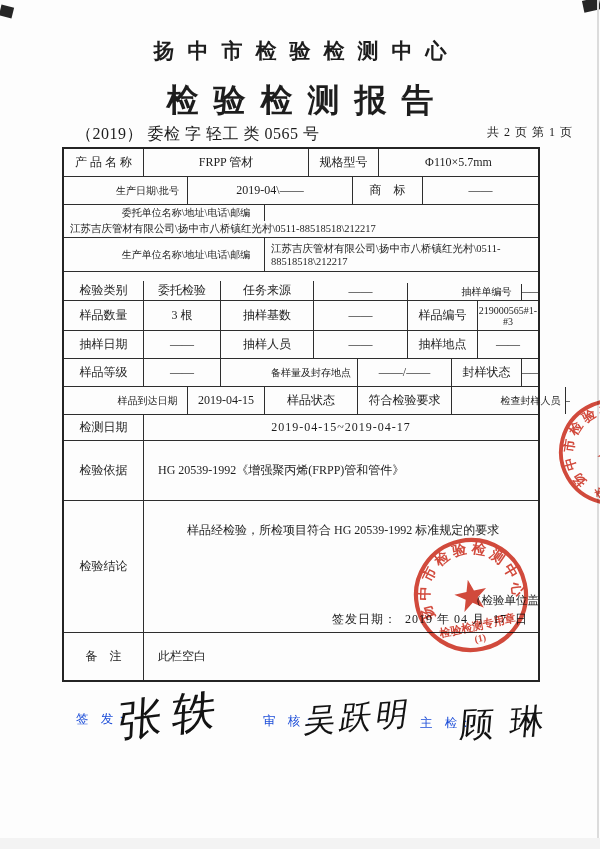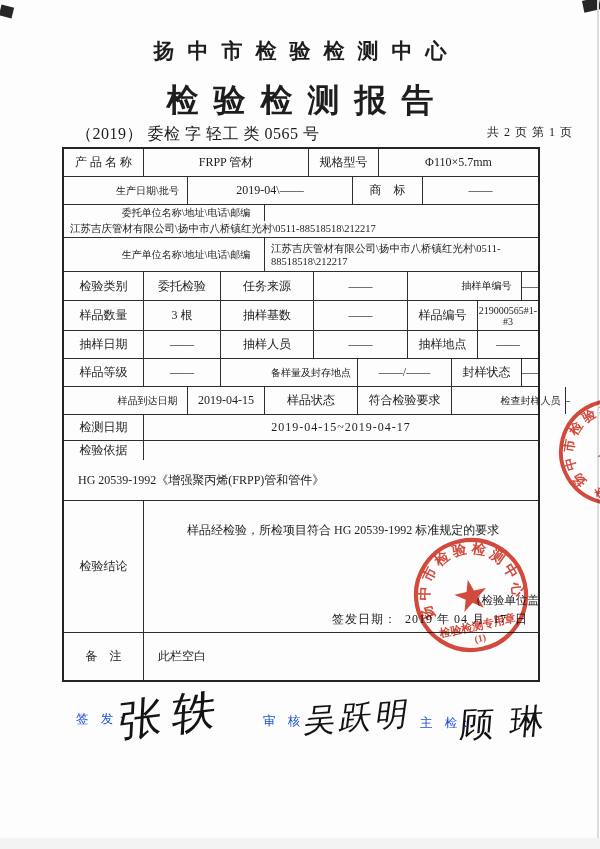--- a/index.html
+++ b/index.html
@@ -22,21 +22,21 @@
   .tr:last-child{border-bottom:none;}
   .td{border-right:1px solid #2e2e2e;box-sizing:border-box;display:flex;align-items:center;
       justify-content:center;text-align:center;font-size:12px;padding:1px 2px;overflow:hidden;}
   .td:last-child{border-right:none;}
   .td.left{justify-content:flex-start;text-align:left;padding-left:14px;}
   .td.left-sm{justify-content:flex-start;text-align:left;padding-left:6px;}
   .w80{width:80px;flex:none;}  .w165{width:165px;flex:none;} .w70{width:70px;flex:none;}
   .w77{width:77px;flex:none;}  .w93{width:93px;flex:none;}  .w94{width:94px;flex:none;}
   .w157{width:157px;flex:none;} .fx{flex:1;min-width:0;}
   .rh28{height:28px;} .rh33{height:33px;flex-direction:column;} .rh34{height:34px;}
-  .rh29{height:29px;} .rh30{height:30px;} .rh26{height:26px;} .rh60{height:60px;flex-direction:column;}
+  .rh29{height:29px;align-items:flex-end;} .rh30{height:30px;} .rh26{height:26px;} .rh60{height:60px;}
   .rh132{height:132px;} .rh47{height:47px;}
   .fs11{font-size:10px;margin-left:44px;} .fs105{font-size:10.5px;} .fs10{font-size:10px;}
   .ls1{letter-spacing:1px;}
 
   
   .concl{position:relative;}
   .concl-text{position:absolute;top:21px;left:15px;font-size:12px;white-space:nowrap;margin-left:28px;}
   .stamp-note{position:absolute;top:92px;left:326px;font-size:11.5px;white-space:nowrap;}
   .issue-date{position:absolute;top:110px;left:188px;font-size:12px;white-space:pre;letter-spacing:1px;}
 

